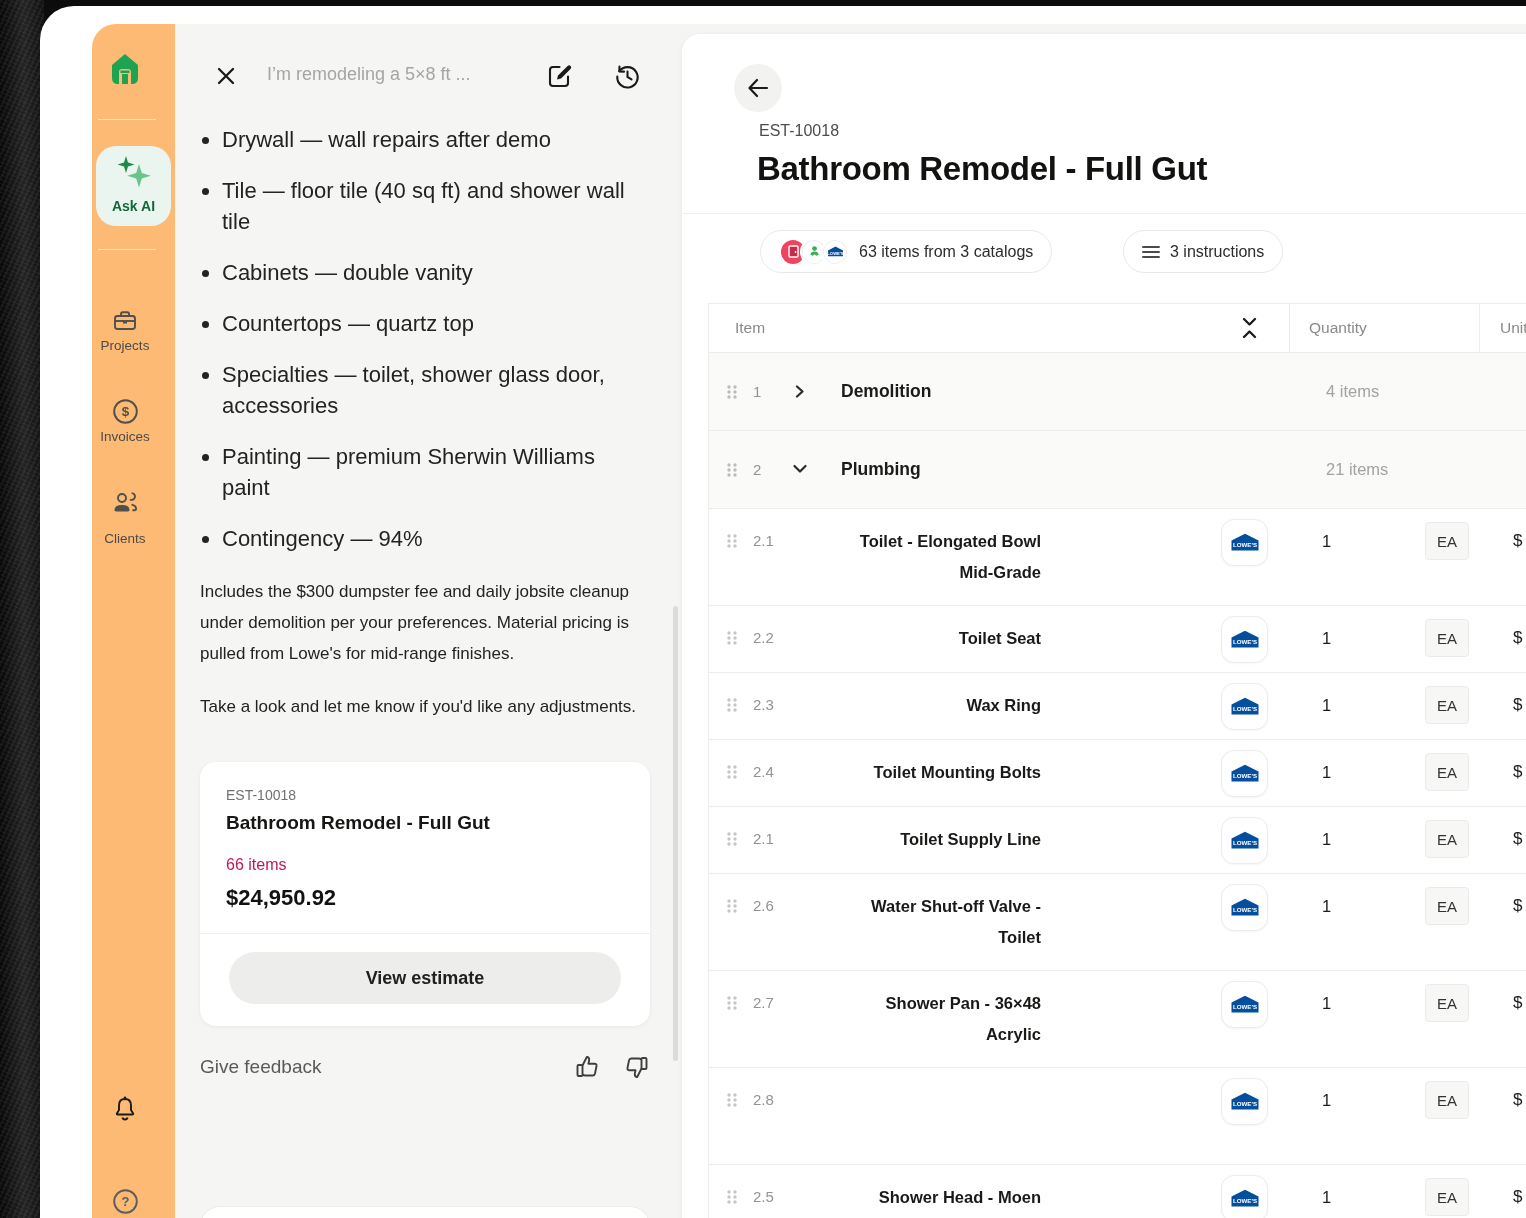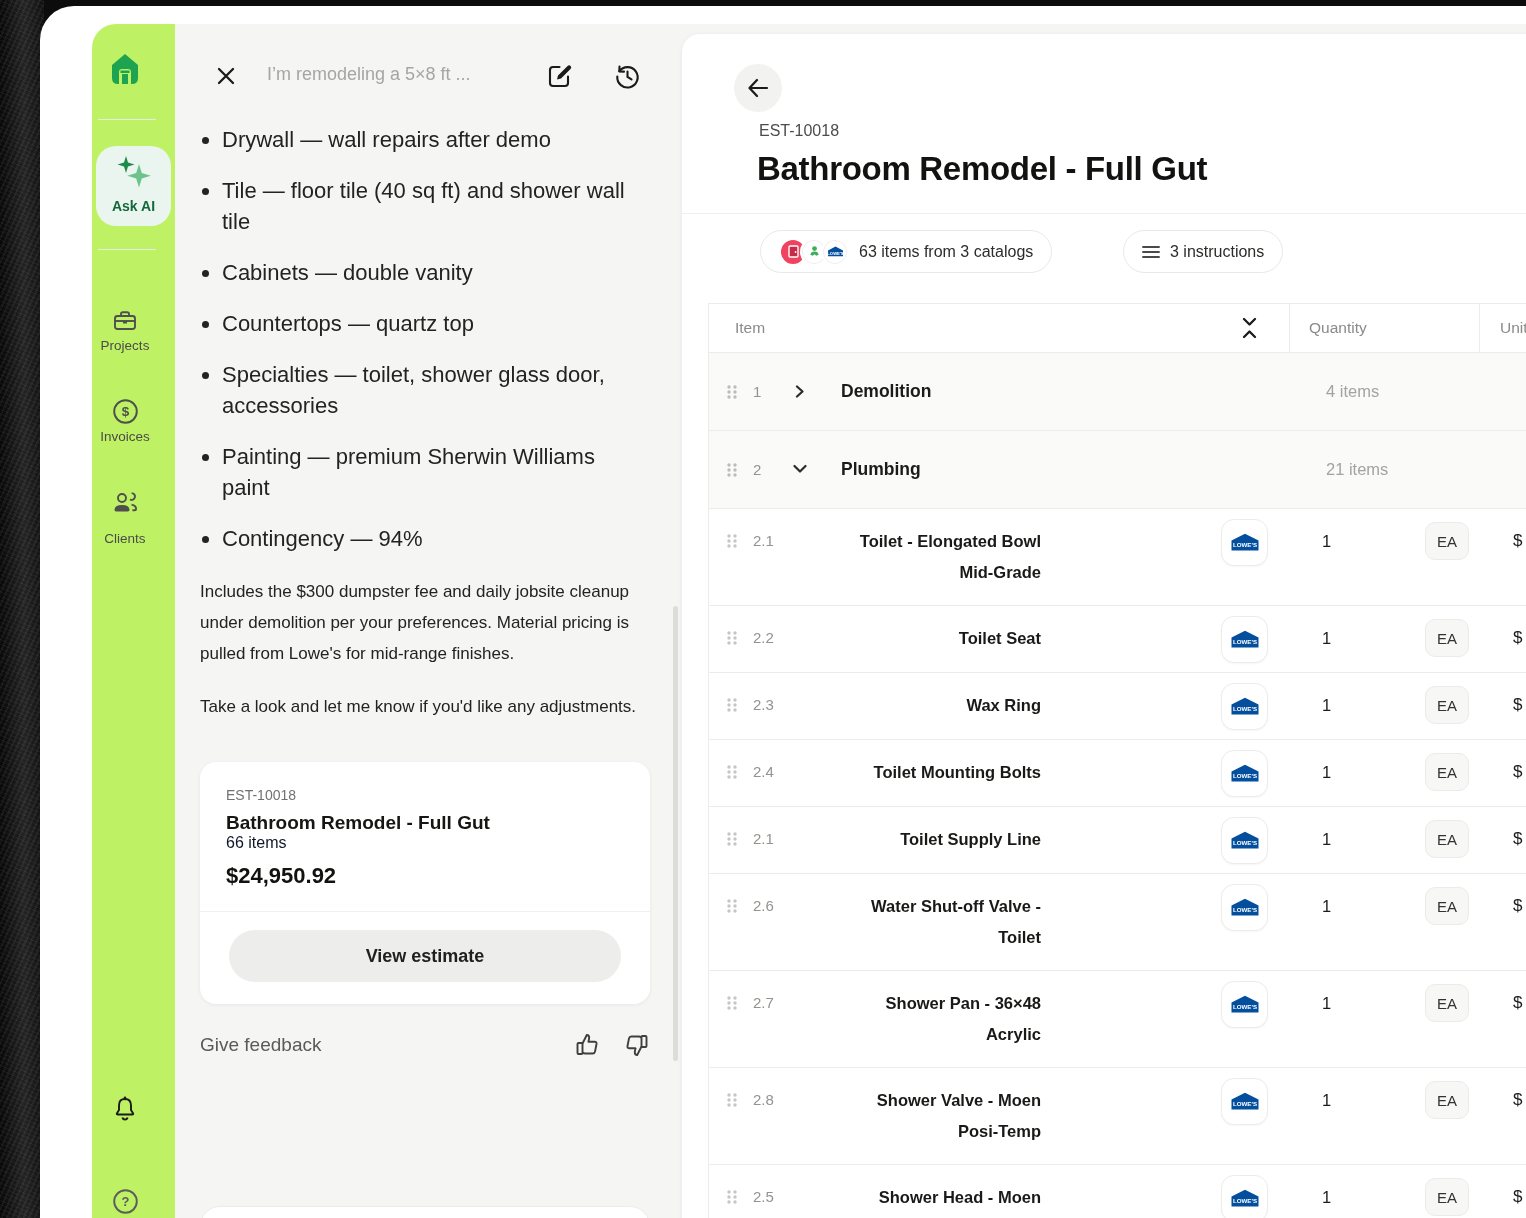--- a/index.html
+++ b/index.html
@@ -20,21 +20,21 @@
   }
   .bezel{
     left:40px;top:6px;right:0;bottom:0;
     background:#ffffff;border-top-left-radius:34px;
   }
   .app{
     left:52px;top:18px;right:0;bottom:0;
     background:#ffffff;border-top-left-radius:24px;overflow:hidden;
   }
   
-  .sidebar{left:0;top:0;width:83px;height:100%;background:#bef264;z-index:3;}
+  .sidebar{left:0;top:0;width:83px;height:100%;background:#fdba74;z-index:3;}
   .side-center{left:0;width:66px;text-align:center;}
   .side-divider{left:6px;width:58px;height:1px;background:#e9e9e7;}
   .side-label{font-size:13.5px;color:#4b4b49;}
   .askai-tile{
     left:4px;top:122px;width:75px;height:80px;border-radius:20px;
     background:#e9f5ee;text-align:center;cursor:pointer;
   }
   .askai-label{font-size:14px;font-weight:700;color:#15673b;margin-top:4px;}
   
   .chat-bg{left:83px;top:0;right:0;height:100%;background:#f5f5f3;}
@@ -45,21 +45,21 @@
   .chat-flow li{font-size:22px;line-height:31px;margin-bottom:20px;}
   .chat-flow p{font-size:17px;line-height:31px;margin:22px 0 0 0;}
   .est-card{
     margin-top:40px;width:450px;background:#fff;border-radius:16px;
     box-shadow:0 1px 4px rgba(20,20,20,.06);box-sizing:border-box;
     padding:25px 0 22px 0;
   }
   .est-card-inner{padding:0 26px;}
   .est-id{font-size:14px;color:#71716f;}
   .est-title{font-size:19px;font-weight:700;color:#161614;margin-top:9px;}
-  .est-items{font-size:16px;color:#0f172a;margin-top:0;}
+  .est-items{font-size:16px;color:#be185d;margin-top:22px;}
   .est-total{font-size:22px;font-weight:700;color:#121210;margin-top:11px;}
   .est-divider{height:1px;background:#f0f0ee;margin-top:22px;}
   .view-btn{
     margin:18px auto 0 auto;width:392px;height:52px;border-radius:26px;
     background:#ededeb;display:flex;align-items:center;justify-content:center;
     font-size:18px;font-weight:700;color:#1f1f1d;cursor:pointer;
   }
   .feedback-row{margin-top:28px;display:flex;align-items:center;width:450px;}
   .feedback-label{font-size:19px;color:#5a5a58;flex:1;}
   .chat-input{
@@ -118,21 +118,21 @@
   .grp-name{position:absolute;left:132px;top:0;line-height:77px;font-size:17.5px;font-weight:700;color:#1b1b19;}
   .grp-qty{position:absolute;left:617px;top:0;line-height:77px;font-size:16.5px;color:#a3a3a1;}
   .item-name{position:absolute;left:132px;top:17px;width:200px;font-size:16.5px;font-weight:700;color:#191917;line-height:31px;text-align:right;}
   .cat-badge{
     position:absolute;left:512px;top:10px;width:45px;height:45px;border-radius:13px;
     background:#fff;border:1px solid #ececea;box-shadow:0 1px 2px rgba(0,0,0,.04);
     display:flex;align-items:center;justify-content:center;
   }
   .item-qty{position:absolute;left:613px;top:10px;line-height:44px;font-size:16.5px;color:#1c1c1a;}
   .unit-badge{
-    position:absolute;left:716px;top:13px;width:44px;height:38px;border-radius:10px;
+    position:absolute;left:716px;top:13px;width:44px;height:38px;border-radius:4px;
     background:#f7f7f5;border:1px solid #ebebe9;box-sizing:border-box;
     display:flex;align-items:center;justify-content:center;font-size:15px;color:#333331;
   }
   .unit-cost{position:absolute;left:804px;top:10px;line-height:44px;font-size:17px;color:#1c1c1a;}
   svg{display:block;}
 </style>
 </head>
 <body>
 
 <div class="abs noise-strip"></div>
@@ -540,21 +540,20 @@
       <svg width="14" height="16" viewBox="0 0 14 16" fill="#c6c6c4">
         <circle cx="4" cy="3" r="1.7"></circle>
                   <circle cx="10" cy="3" r="1.7"></circle>
         <circle cx="4" cy="8" r="1.7"></circle>
                   <circle cx="10" cy="8" r="1.7"></circle>
         <circle cx="4" cy="13" r="1.7"></circle>
                   <circle cx="10" cy="13" r="1.7"></circle>
       </svg>
     </span>
     <span class="row-num">2.8</span>
-    <span class="item-name">Shower Valve - Moen Posi-Temp</span>
     <span class="cat-badge" aria-label="Lowe's">
       <svg width="30" height="19" viewBox="0 0 30 19">
         <path d="M1.5 7.5 L15 .8 L28.5 7.5 L28.5 17.5 L1.5 17.5 Z" fill="#034f9e"></path>
         <text x="15" y="14.2" font-size="6.2" font-weight="bold" text-anchor="middle" fill="#ffffff" font-family="Liberation Sans,sans-serif">LOWE'S</text>
       </svg>
     </span>
     <span class="item-qty">1</span>
     <span class="unit-badge">EA</span>
     <span class="unit-cost">$</span>
   </div>

